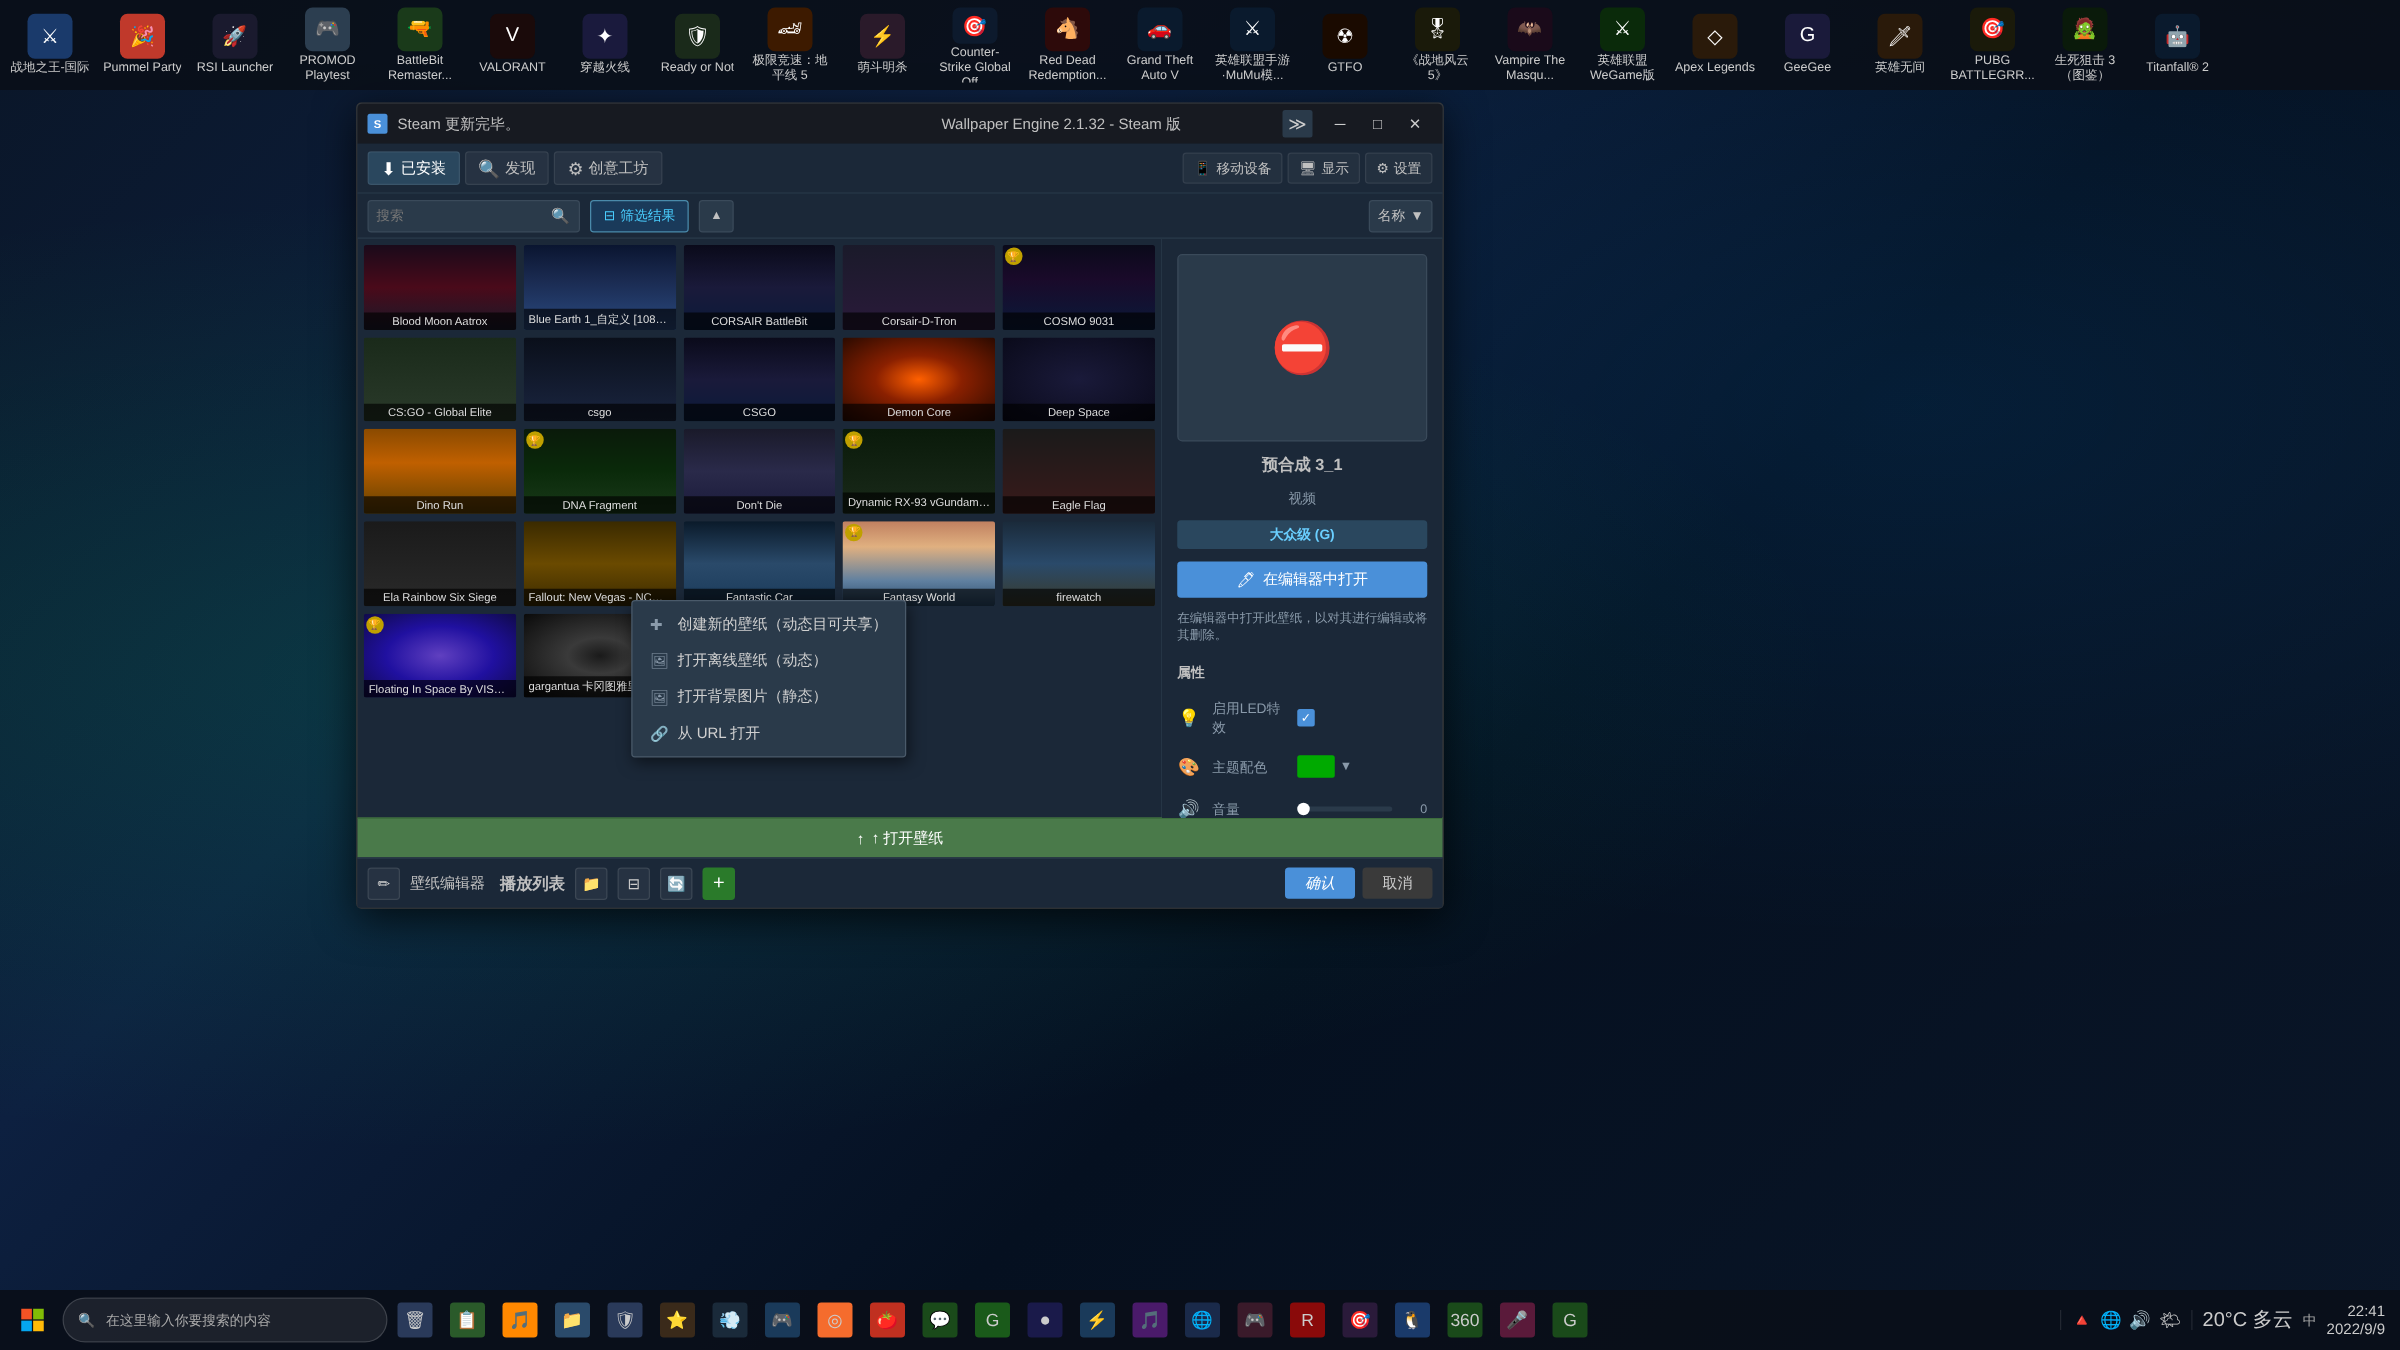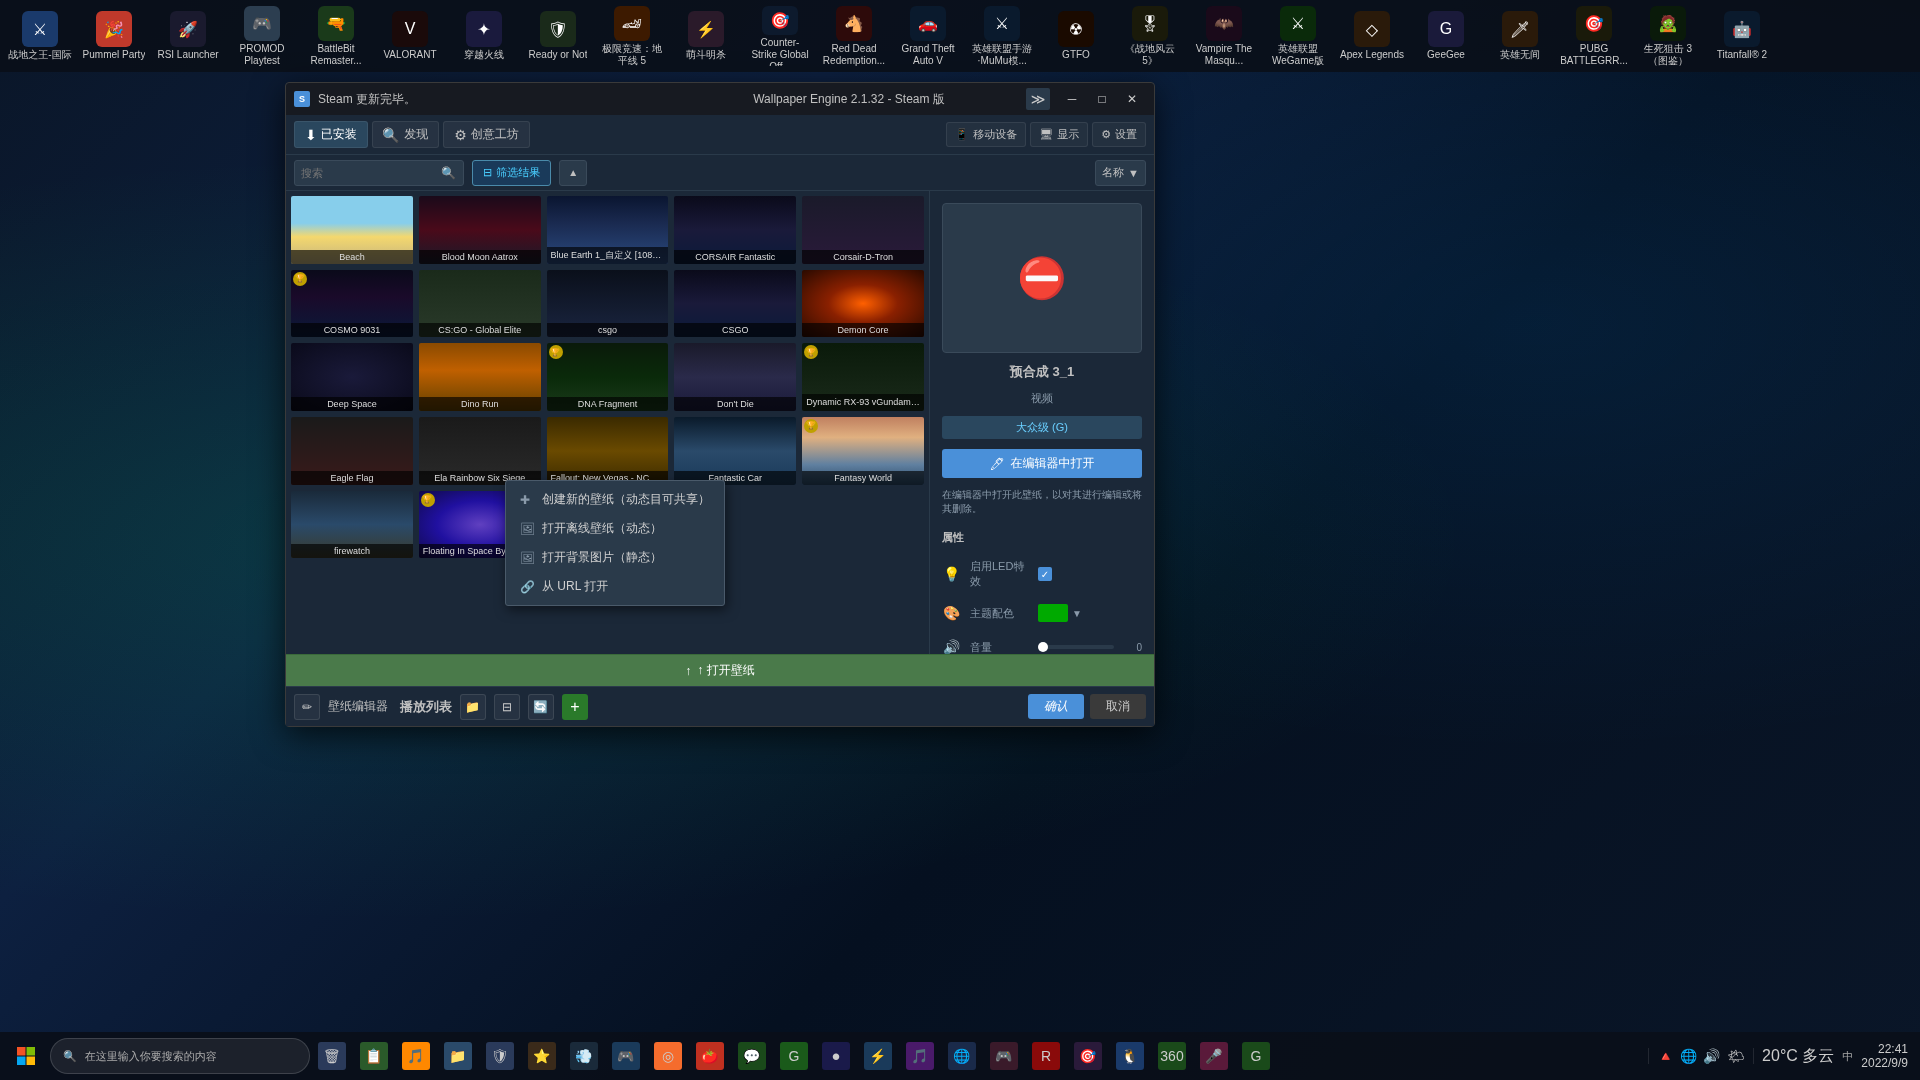--- a/index.html
+++ b/index.html
@@ -449,20 +449,21 @@
       background: #2a475e;
       border: none;
       border-radius: 3px;
       padding: 4px 12px;
       font-size: 11px;
       color: #6acfff;
       cursor: pointer;
       text-align: center;
       display: block;
       width: 100%;
+      font-weight: bold;
     }
     .open-editor-btn {
       background: #4a90d9;
       border: none;
       border-radius: 3px;
       padding: 6px 12px;
       font-size: 12px;
       color: #fff;
       cursor: pointer;
       text-align: center;
@@ -872,37 +873,32 @@
     <div class="sort-select-wrap">
       <span>名称</span>
       <span class="dropdown-arrow">▼</span>
     </div>
   </div>
 
   <div class="content-area">
 
     <div class="wallpaper-grid" id="wallpaper-grid">
         <div class="grid-item">
-    <div class="grid-item-bg bg-beach"></div>
-    <div class="grid-item-label">Beach</div>
-
-  </div>
-        <div class="grid-item">
     <div class="grid-item-bg bg-bloodmoon"></div>
     <div class="grid-item-label">Blood Moon Aatrox</div>
 
   </div>
         <div class="grid-item">
     <div class="grid-item-bg bg-blueearth"></div>
     <div class="grid-item-label">Blue Earth 1_自定义 [1080P]</div>
 
   </div>
         <div class="grid-item">
     <div class="grid-item-bg bg-corsair"></div>
-    <div class="grid-item-label">CORSAIR Fantastic</div>
+    <div class="grid-item-label">CORSAIR BattleBit</div>
 
   </div>
         <div class="grid-item">
     <div class="grid-item-bg bg-corsair2"></div>
     <div class="grid-item-label">Corsair-D-Tron</div>
 
   </div>
         <div class="grid-item">
     <div class="grid-item-bg bg-cosmo"></div>
     <div class="grid-item-label">COSMO 9031</div>

